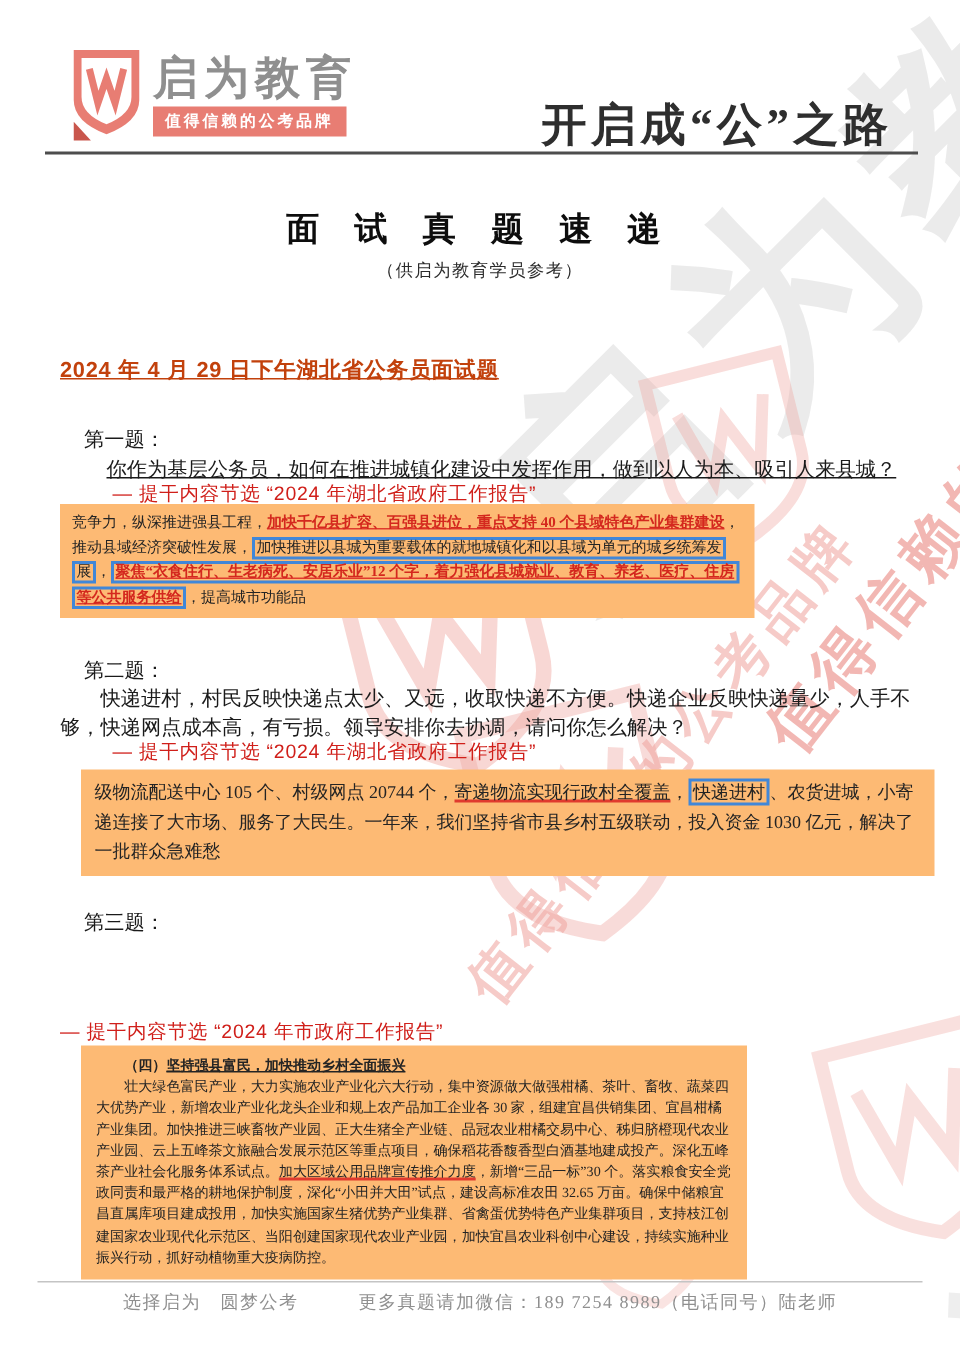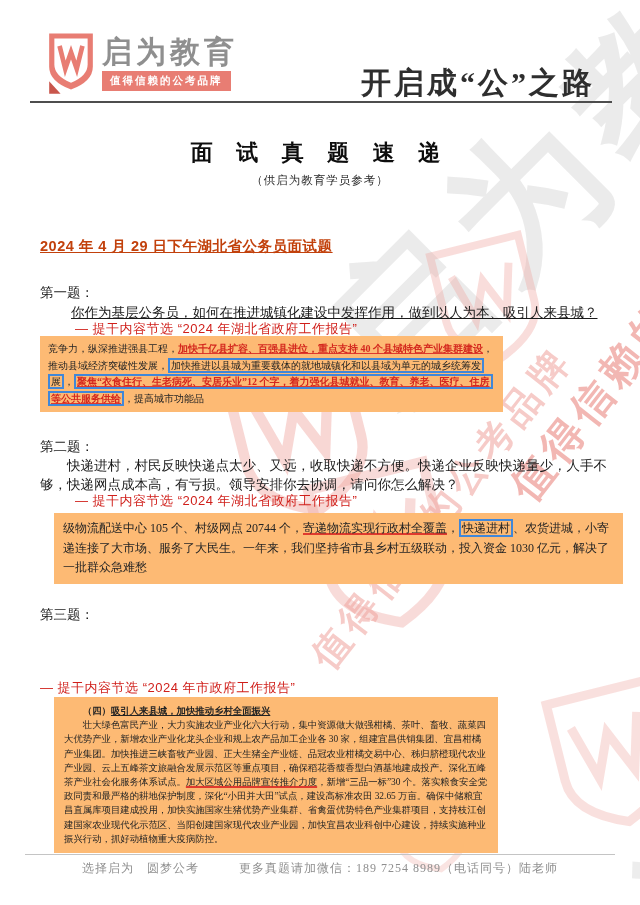--- a/index.html
+++ b/index.html
@@ -27,21 +27,21 @@
 
   
   .doc-title{left:0;top:138px;width:640px;text-align:center;font-weight:bold;font-size:22px;
              color:#0d0d0d;letter-spacing:9px;}
   .doc-subtitle{left:0;top:173px;width:640px;text-align:center;font-size:11.5px;color:#2b2b2b;letter-spacing:1px;}
 
   .section-heading{left:40px;top:237px;font-family:"Liberation Sans",sans-serif;font-weight:bold;
                    font-size:14.5px;color:#c2410c;text-decoration:underline;letter-spacing:.5px;text-align:center;}
 
   
-  .q-label{font-size:13.5px;color:#1a1a1a;}
+  .q-label{font-size:13.5px;color:#1a1a1a;margin-left:16px;}
   .q-text{font-size:13.5px;line-height:19px;text-indent:2em;color:#1a1a1a;}
   .q-source{font-family:"Liberation Sans",sans-serif;font-weight:normal;font-size:13px;color:#d01f1a;letter-spacing:.5px;}
 
   .excerpt{background:#fdba74;color:#242424;}
   .excerpt p{margin:0;}
   .ex1{left:40px;top:336px;width:447px;padding:5px 8px;font-size:10px;line-height:16.5px;}
   .ex2{left:54px;top:513px;width:551px;padding:6px 9px;font-size:12px;line-height:19.5px;}
   .ex3{left:54px;top:697px;width:424px;padding:7px 10px;font-size:9.4px;line-height:14.2px;}
   .ex3 p{text-indent:2em;}
 
@@ -115,21 +115,21 @@
     <div class="abs excerpt ex1"><span class="seg plain">竞争力，纵深推进强县工程，</span><span class="seg red">加快千亿县扩容、百强县进位，重点支持 40 个县域特色产业集群建设</span><span class="seg plain">，推动县域经济突破性发展，</span><span class="seg bluebox">加快推进以县城为重要载体的就地城镇化和以县域为单元的城乡统筹发展</span><span class="seg plain">，</span><span class="seg red bluebox">聚焦“衣食住行、生老病死、安居乐业”12 个字，着力强化县城就业、教育、养老、医疗、住房等公共服务供给</span><span class="seg plain">，提高城市功能品</span></div>
 
     <div class="abs q-label" style="left:40px;top:438px;">第二题：</div>
     <div class="abs q-text" style="left:40px;top:456px;width:572px;">快递进村，村民反映快递点太少、又远，收取快递不方便。快递企业反映快递量少，人手不够，快递网点成本高，有亏损。领导安排你去协调，请问你怎么解决？</div>
     <div class="abs q-source" style="left:75px;top:492px;">— 提干内容节选 “2024 年湖北省政府工作报告”</div>
     <div class="abs excerpt ex2"><span class="seg plain">级物流配送中心 105 个、村级网点 20744 个，</span><span class="seg redline">寄递物流实现行政村全覆盖</span><span class="seg plain">，</span><span class="seg bluebox">快递进村</span><span class="seg plain">、农货进城，小寄递连接了大市场、服务了大民生。一年来，我们坚持省市县乡村五级联动，投入资金 1030 亿元，解决了一批群众急难愁</span></div>
 
     <div class="abs q-label" style="left:40px;top:606px;">第三题：</div>
     <div class="abs q-source" style="left:40px;top:679px;">— 提干内容节选 “2024 年市政府工作报告”</div>
     <div class="abs excerpt ex3">
-      <p><span class="seg bold">（四）</span><span class="seg bold underl">吸引人来县城，加快推动乡村全面振兴</span></p>
+      <p><span class="seg bold">（四）</span><span class="seg bold underl">坚持强县富民，加快推动乡村全面振兴</span></p>
       <p><span class="seg plain">壮大绿色富民产业，大力实施农业产业化六大行动，集中资源做大做强柑橘、茶叶、畜牧、蔬菜四大优势产业，新增农业产业化龙头企业和规上农产品加工企业各 30 家，组建宜昌供销集团、宜昌柑橘产业集团。加快推进三峡畜牧产业园、正大生猪全产业链、品冠农业柑橘交易中心、秭归脐橙现代农业产业园、云上五峰茶文旅融合发展示范区等重点项目，确保稻花香馥香型白酒基地建成投产。深化五峰茶产业社会化服务体系试点。</span><span class="seg redline">加大区域公用品牌宣传推介力度</span><span class="seg plain">，新增“三品一标”30 个。落实粮食安全党政同责和最严格的耕地保护制度，深化“小田并大田”试点，建设高标准农田 32.65 万亩。确保中储粮宜昌直属库项目建成投用，加快实施国家生猪优势产业集群、省禽蛋优势特色产业集群项目，支持枝江创建国家农业现代化示范区、当阳创建国家现代农业产业园，加快宜昌农业科创中心建设，持续实施种业振兴行动，抓好动植物重大疫病防控。</span></p>
     </div>
 
     <div class="abs footer-rule"></div>
     <div class="abs footer">
       <span>选择启为　圆梦公考</span><span class="gap"></span><span>更多真题请加微信：189 7254 8989（电话同号）陆老师</span>
     </div>
 
   </div>
 </div>

